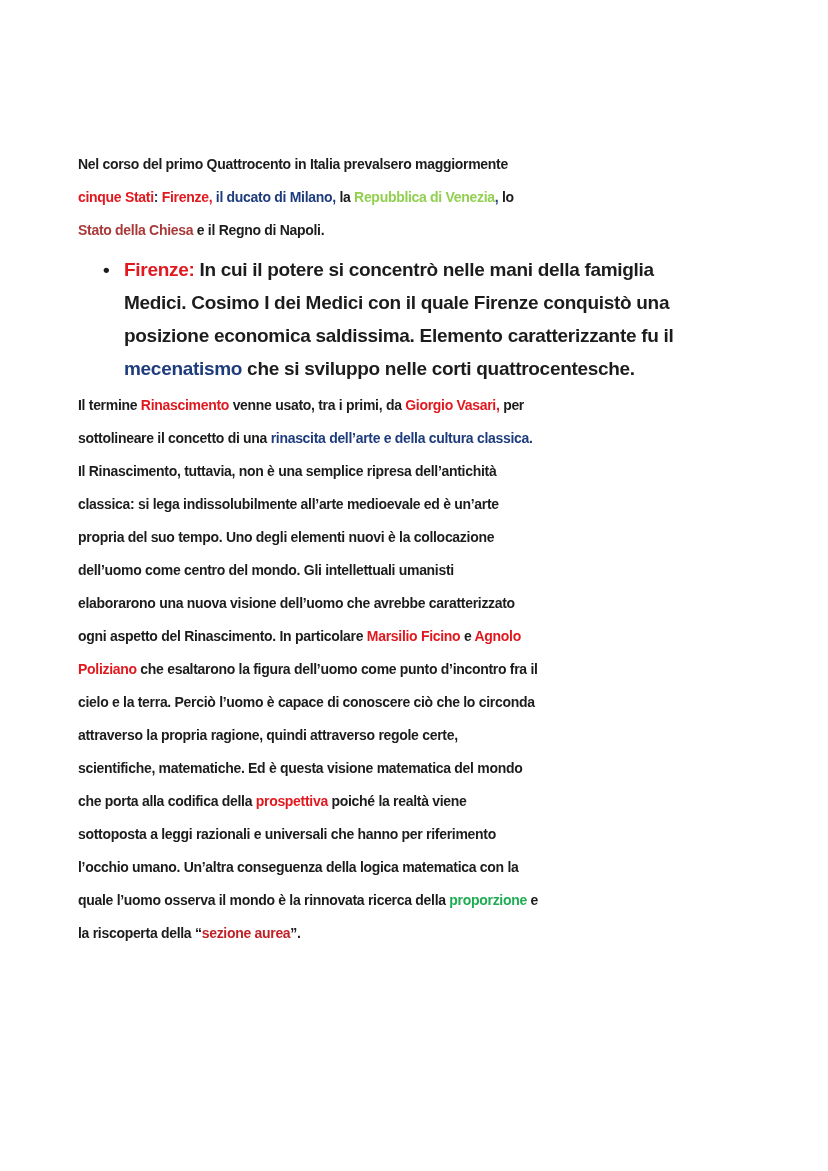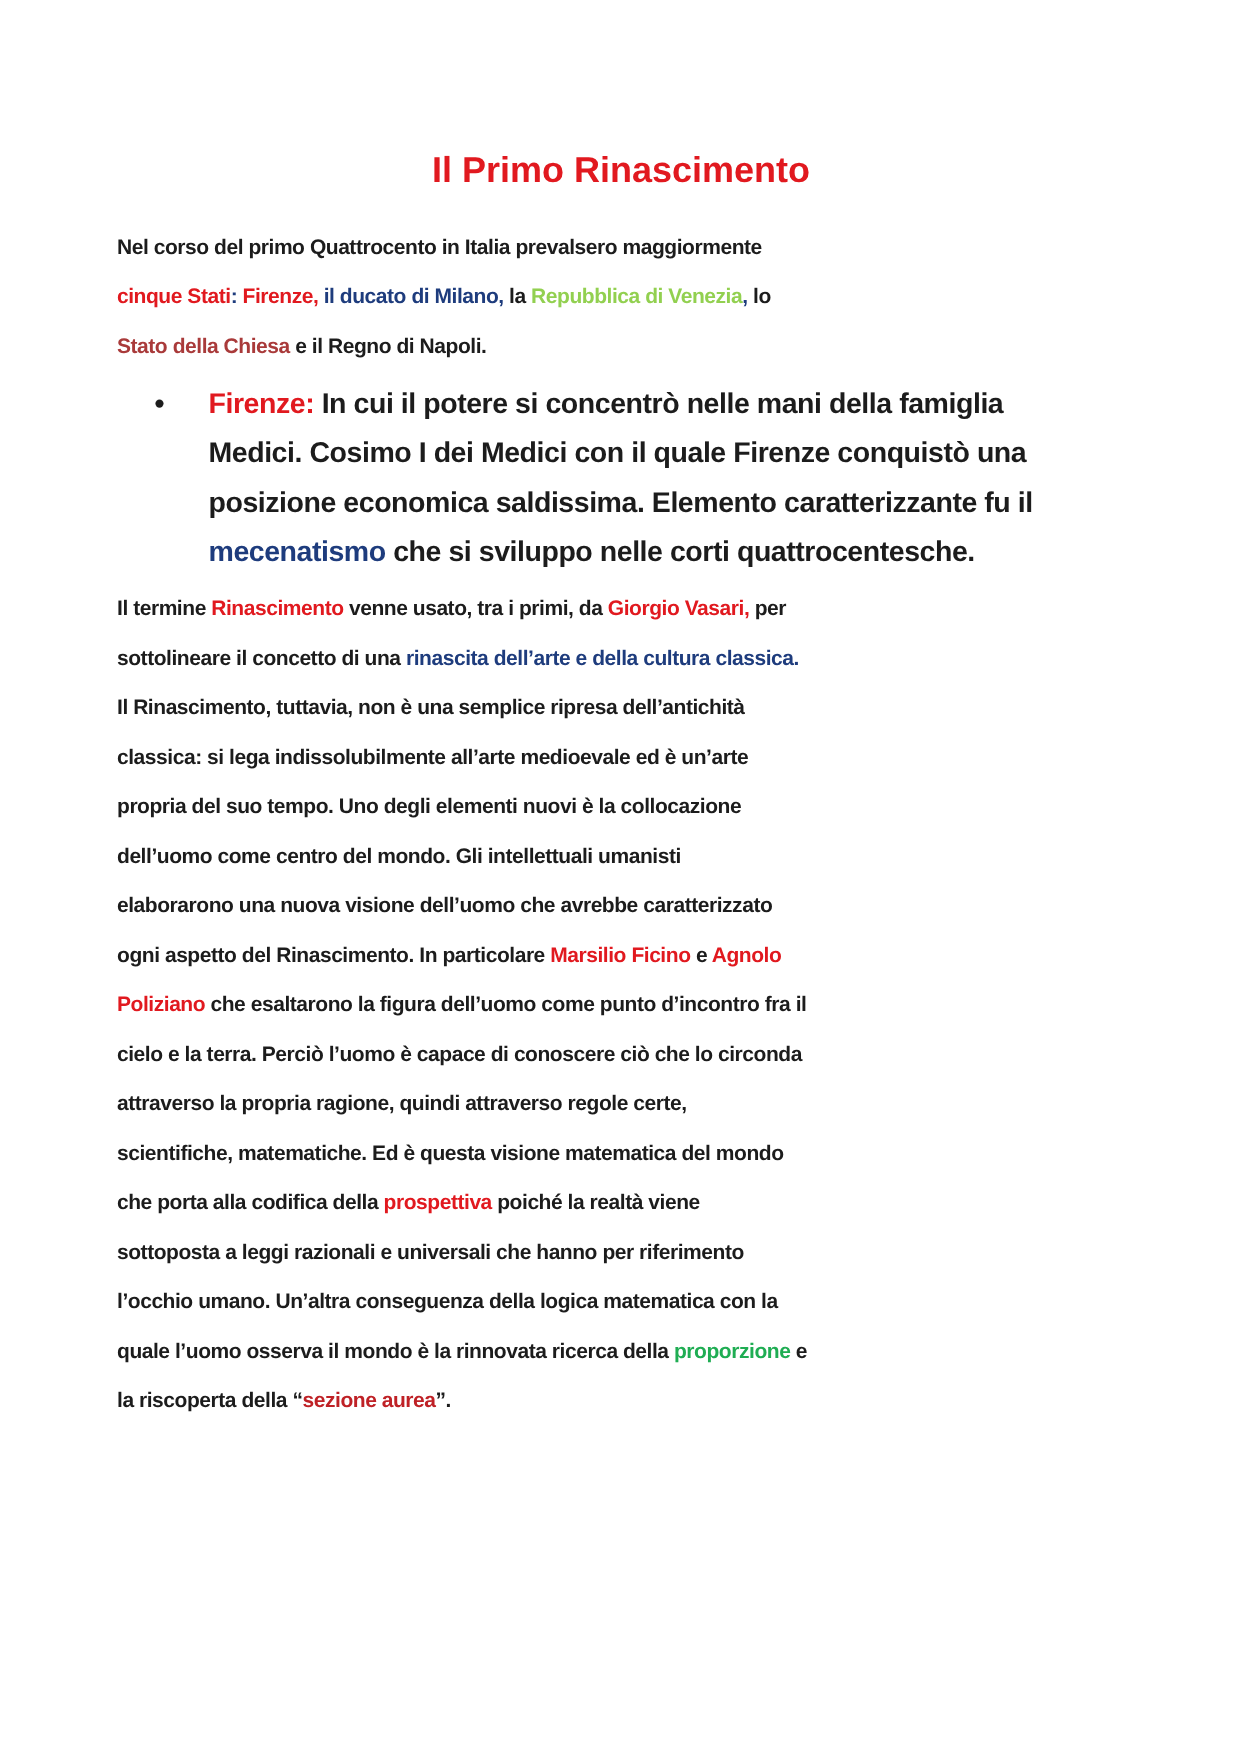--- a/index.html
+++ b/index.html
@@ -46,29 +46,28 @@
     line-height: 33px;
     letter-spacing: -0.3px;
   }
   .bullet-marker {
     position: absolute;
     left: 0;
     top: 0;
     font-size: 19px;
     line-height: 33px;
   }
-  .bullet-text { margin-left: 36px; white-space: pre; }
+  .bullet-text { margin-left: 21px; white-space: pre; }
   #main-paragraph { top: 389px; }
 </style>
 </head>
 <body>
 
 <div class="page">
 
-  <h1 class="doc-title" style="color: rgb(225, 25, 31);">Il Primo Rinascimento</h1>
 
   <div class="para" id="intro-paragraph"><div class="line"><span>Nel corso del primo Quattrocento in Italia prevalsero maggiormente</span></div><div class="line"><span style="color: rgb(225, 25, 31);">cinque Stati</span><span style="color: rgb(30, 60, 125);">:</span><span style="color: rgb(225, 25, 31);"> Firenze,</span><span style="color: rgb(30, 60, 125);"> il ducato di Milano,</span><span> la </span><span style="color: rgb(146, 208, 80);">Repubblica di Venezia</span><span style="color: rgb(30, 60, 125);">,</span><span> lo</span></div><div class="line"><span style="color: rgb(169, 58, 58);">Stato della Chiesa</span><span> e il Regno di Napoli.</span></div></div>
 
   <div class="bullet-item">
     <span class="bullet-marker">•</span>
     <div class="bullet-text"><div class="line"><span style="color: rgb(225, 25, 31);">Firenze:</span><span> In cui il potere si concentrò nelle mani della famiglia</span></div><div class="line"><span>Medici. Cosimo I dei Medici con il quale Firenze conquistò una</span></div><div class="line"><span>posizione economica saldissima. Elemento caratterizzante fu il</span></div><div class="line"><span style="color: rgb(30, 60, 125);">mecenatismo</span><span> che si sviluppo nelle corti quattrocentesche.</span></div></div>
   </div>
 
   <div class="para" id="main-paragraph"><div class="line"><span>Il termine </span><span style="color: rgb(225, 25, 31);">Rinascimento</span><span> venne usato, tra i primi, da </span><span style="color: rgb(225, 25, 31);">Giorgio Vasari,</span><span> per</span></div><div class="line"><span>sottolineare il concetto di una </span><span style="color: rgb(30, 60, 125);">rinascita dell’arte e della cultura classica.</span></div><div class="line"><span>Il Rinascimento, tuttavia, non è una semplice ripresa dell’antichità</span></div><div class="line"><span>classica: si lega indissolubilmente all’arte medioevale ed è un’arte</span></div><div class="line"><span>propria del suo tempo. Uno degli elementi nuovi è la collocazione</span></div><div class="line"><span>dell’uomo come centro del mondo. Gli intellettuali umanisti</span></div><div class="line"><span>elaborarono una nuova visione dell’uomo che avrebbe caratterizzato</span></div><div class="line"><span>ogni aspetto del Rinascimento. In particolare </span><span style="color: rgb(225, 25, 31);">Marsilio Ficino</span><span> e </span><span style="color: rgb(225, 25, 31);">Agnolo</span></div><div class="line"><span style="color: rgb(225, 25, 31);">Poliziano</span><span> che esaltarono la figura dell’uomo come punto d’incontro fra il</span></div><div class="line"><span>cielo e la terra. Perciò l’uomo è capace di conoscere ciò che lo circonda</span></div><div class="line"><span>attraverso la propria ragione, quindi attraverso regole certe,</span></div><div class="line"><span>scientifiche, matematiche. Ed è questa visione matematica del mondo</span></div><div class="line"><span>che porta alla codifica della </span><span style="color: rgb(225, 25, 31);">prospettiva</span><span> poiché la realtà viene</span></div><div class="line"><span>sottoposta a leggi razionali e universali che hanno per riferimento</span></div><div class="line"><span>l’occhio umano. Un’altra conseguenza della logica matematica con la</span></div><div class="line"><span>quale l’uomo osserva il mondo è la rinnovata ricerca della </span><span style="color: rgb(31, 173, 83);">proporzione</span><span> e</span></div><div class="line"><span>la riscoperta della “</span><span style="color: rgb(191, 33, 38);">sezione aurea</span><span>”.</span></div></div>
 

